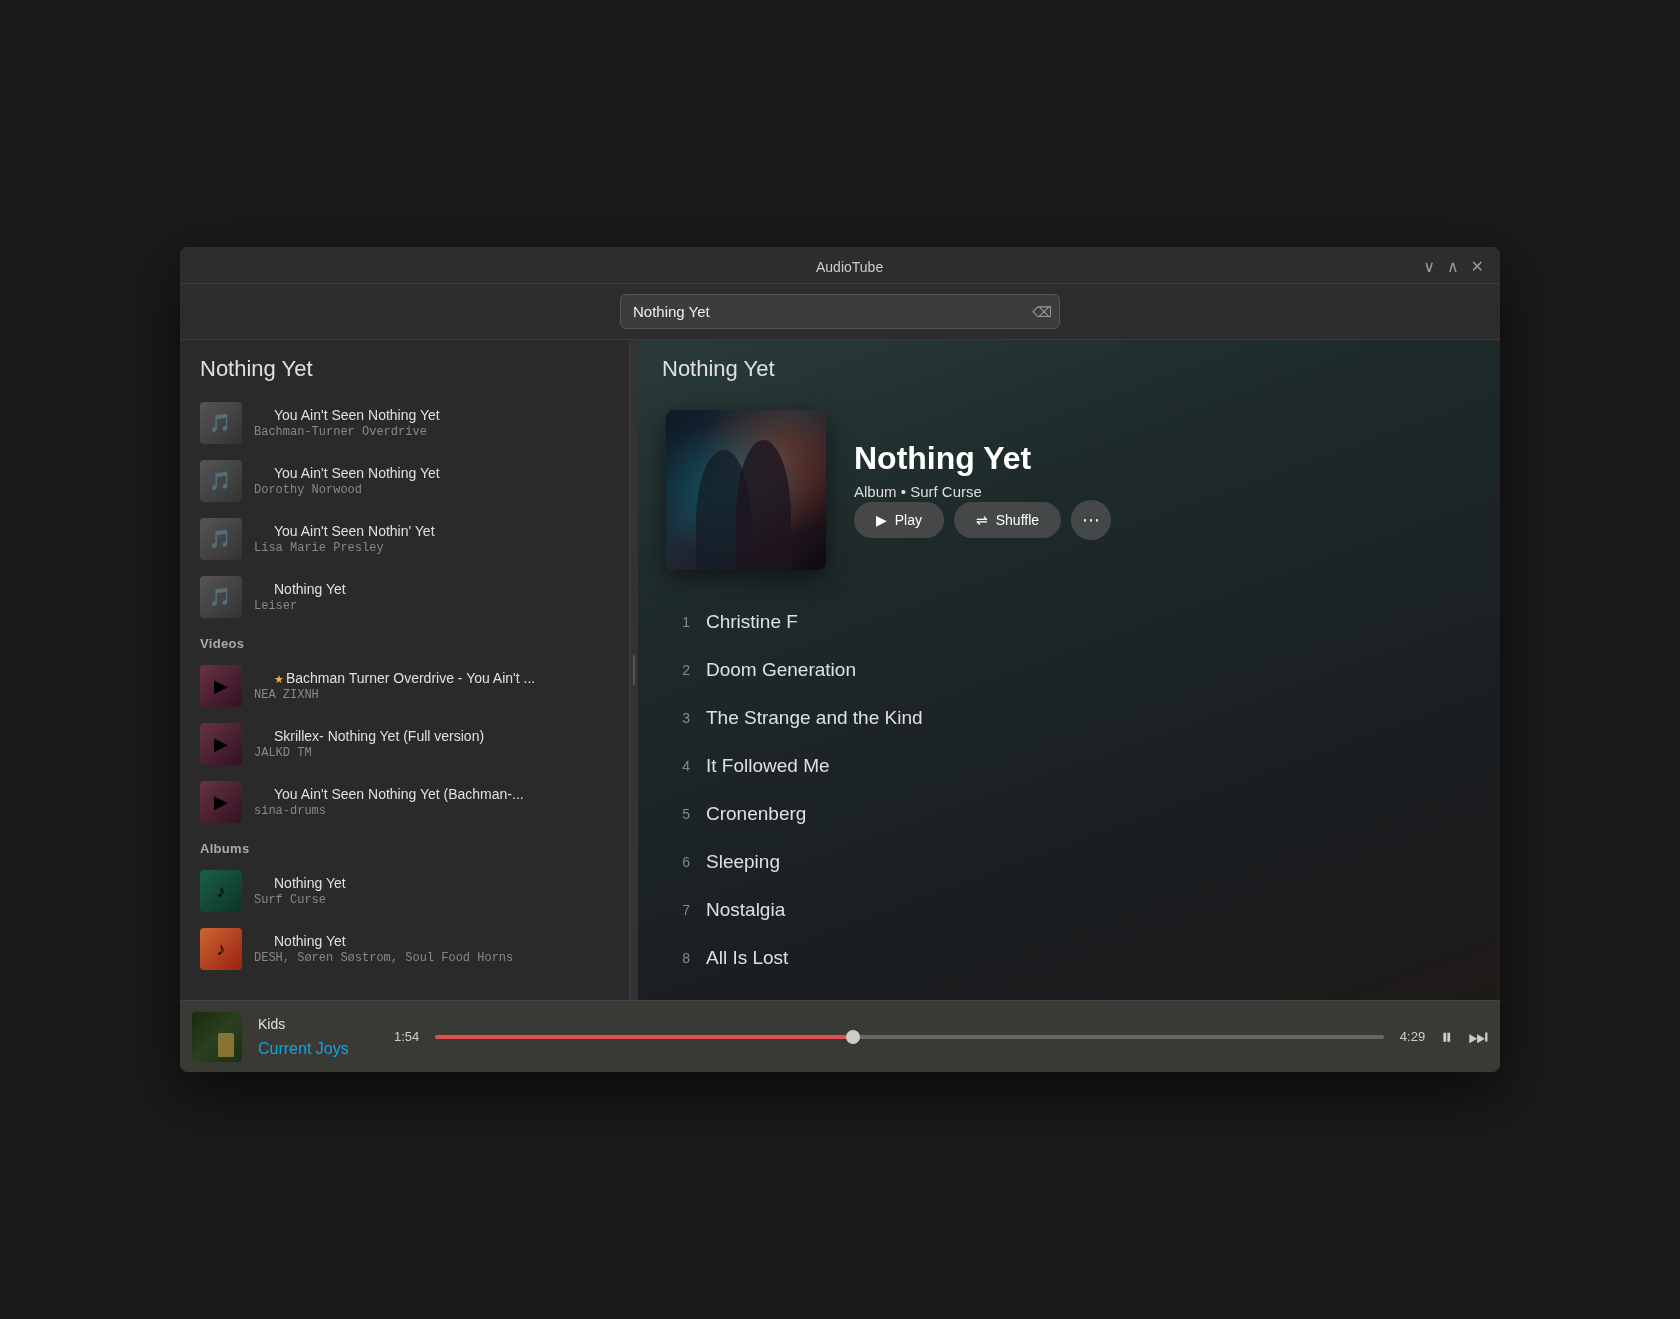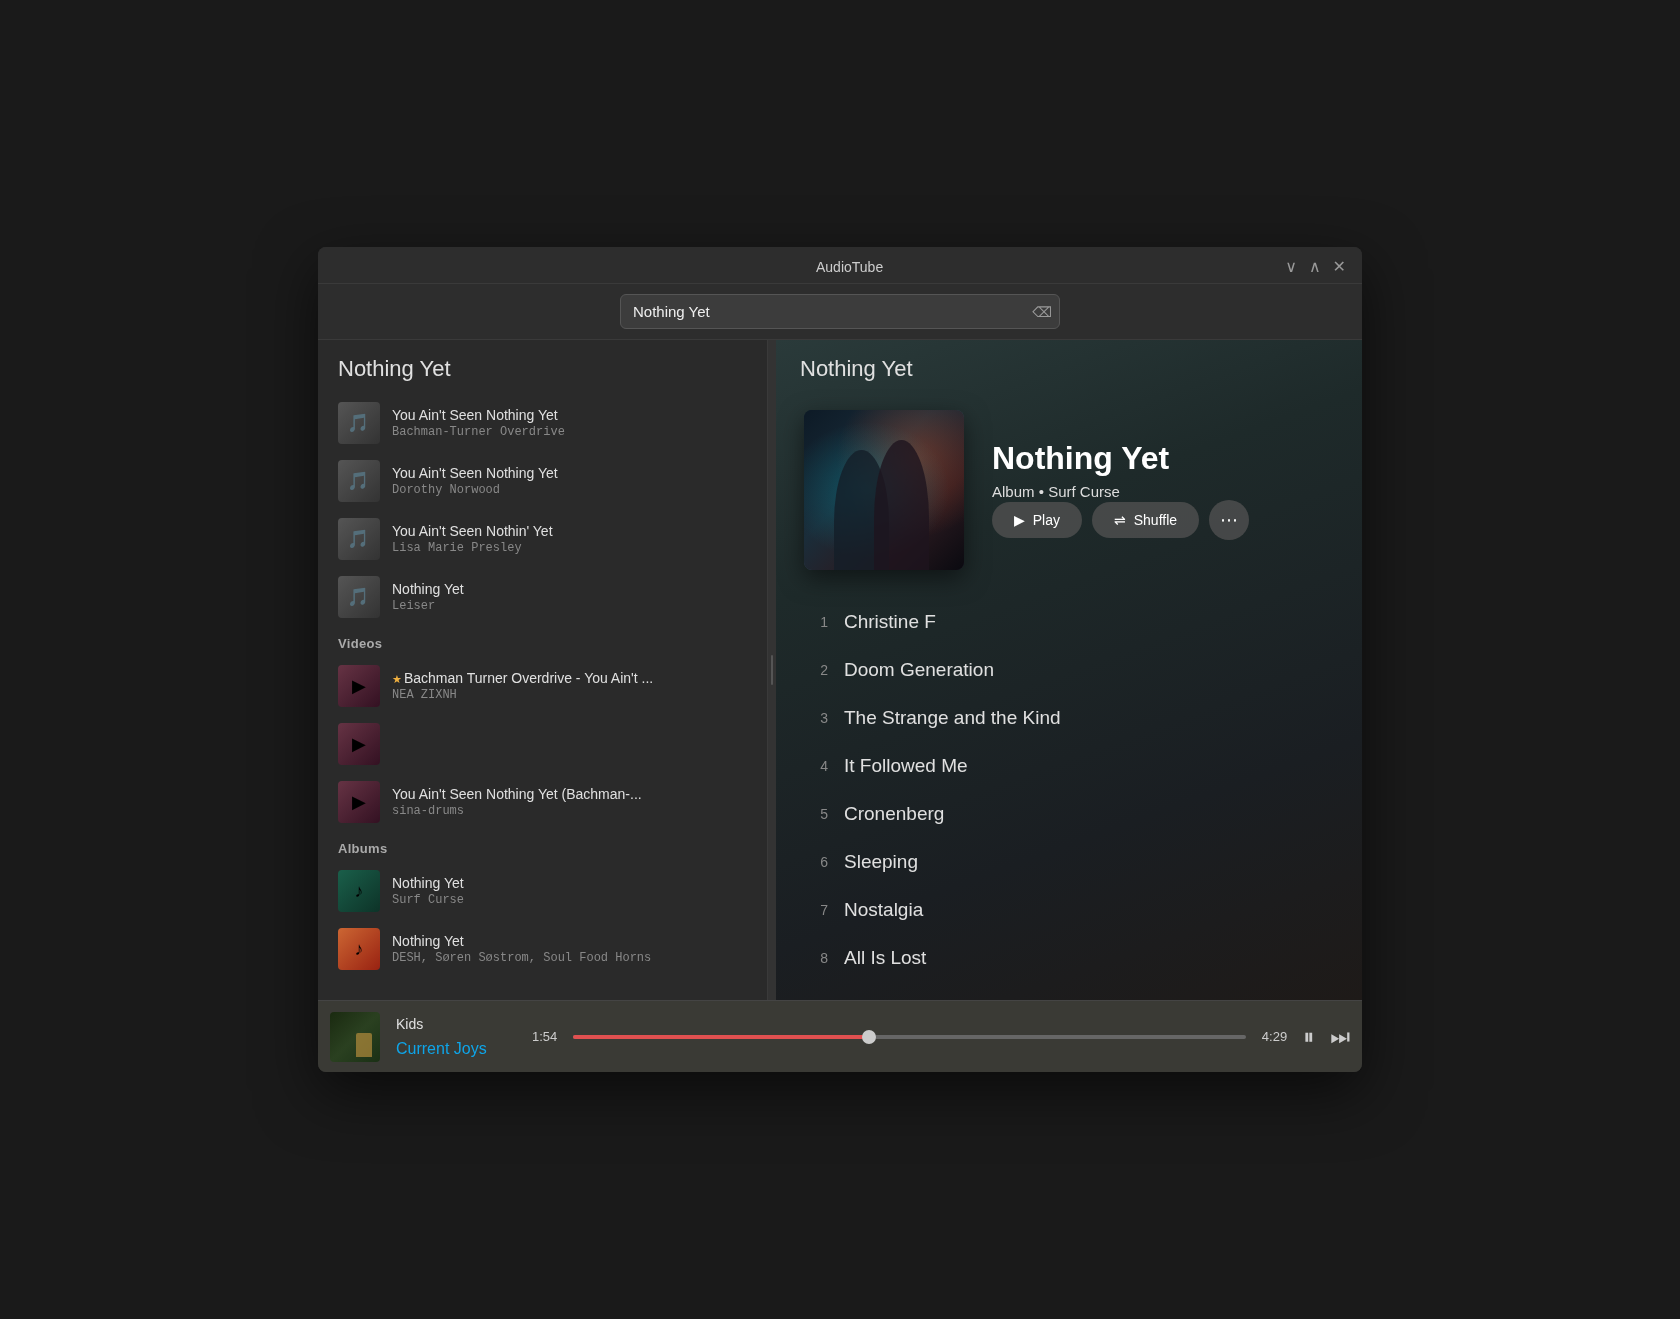--- a/index.html
+++ b/index.html
@@ -5,21 +5,21 @@
     * { box-sizing: border-box; margin: 0; padding: 0; }
     body {
       background: #1a1a1a;
       display: flex;
       justify-content: center;
       align-items: center;
       min-height: 100vh;
       font-family: 'Segoe UI', Arial, sans-serif;
     }
     .window {
-      width: 1044px;
+      width: 1320px;
       background: #2d2d2d;
       border-radius: 8px;
       overflow: hidden;
       box-shadow: 0 20px 60px rgba(0,0,0,0.6);
     }
     .titlebar {
       background: #2d2d2d;
       display: flex;
       align-items: center;
       justify-content: space-between;
@@ -132,20 +132,21 @@
     .thumb-video { background: linear-gradient(135deg, #663344, #331122); }
     .thumb-album1 { background: linear-gradient(135deg, #1a5f4a, #0d3328); }
     .thumb-album2 { background: linear-gradient(135deg, #cc6633, #992211); }
     .item-info { flex: 1; min-width: 0; }
     .item-title {
       color: #e0e0e0;
       font-size: 14px;
       white-space: nowrap;
       overflow: hidden;
       text-overflow: ellipsis;
+      margin-left: 20px;
     }
     .item-subtitle {
       color: #888;
       font-size: 12px;
       margin-top: 2px;
       white-space: nowrap;
       overflow: hidden;
       text-overflow: ellipsis;
       font-family: Liberation Mono, monospace;
     }
@@ -477,20 +478,24 @@
             <div class="item-title">
               <span class="video-star">★</span><span>Bachman Turner Overdrive - You Ain't ...</span>
             </div>
             <div class="item-subtitle">NEA ZIXNH</div>
           </div>
           <button class="item-menu">···</button>
         </div>
 
         <div class="list-item">
           <div class="thumb thumb-video">▶</div>
+          <div class="item-info">
+            <div class="item-title">Skrillex- Nothing Yet (Full version)</div>
+            <div class="item-subtitle">JALKD TM</div>
+          </div>
           <button class="item-menu">···</button>
         </div>
 
         <div class="list-item">
           <div class="thumb thumb-video">▶</div>
           <div class="item-info">
             <div class="item-title">You Ain't Seen Nothing Yet (Bachman-...</div>
             <div class="item-subtitle">sina-drums</div>
           </div>
           <button class="item-menu">···</button>

